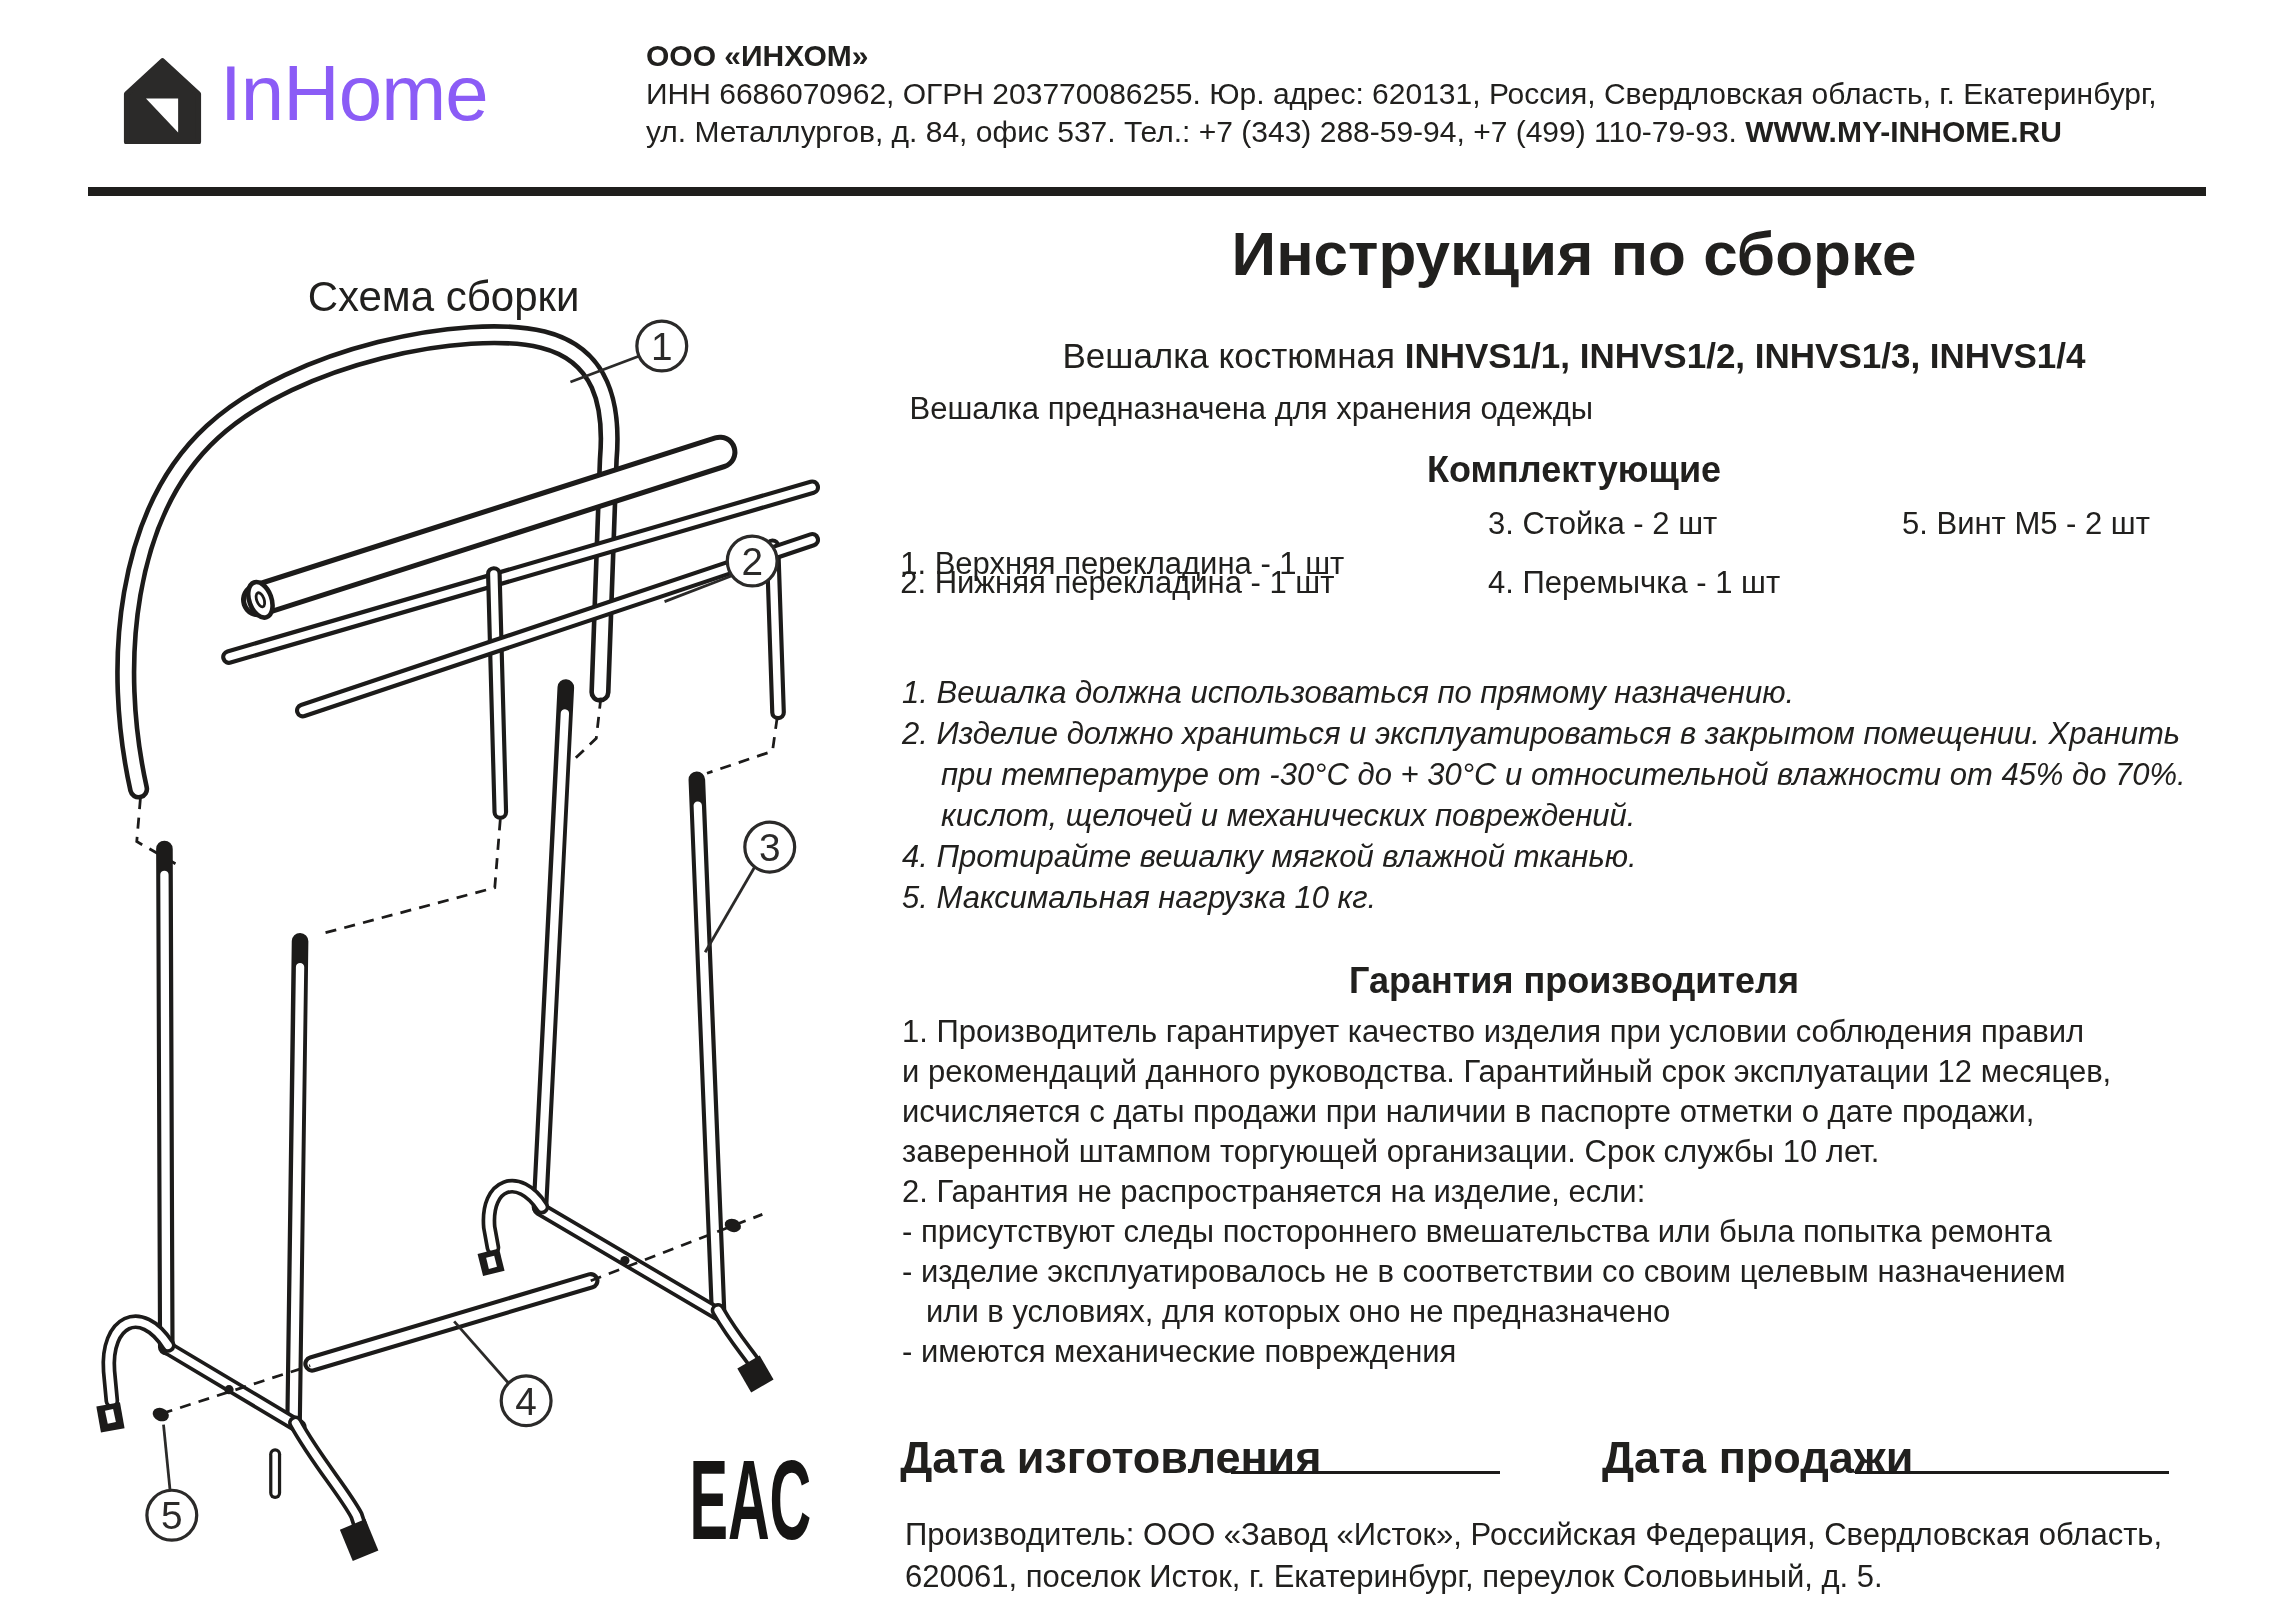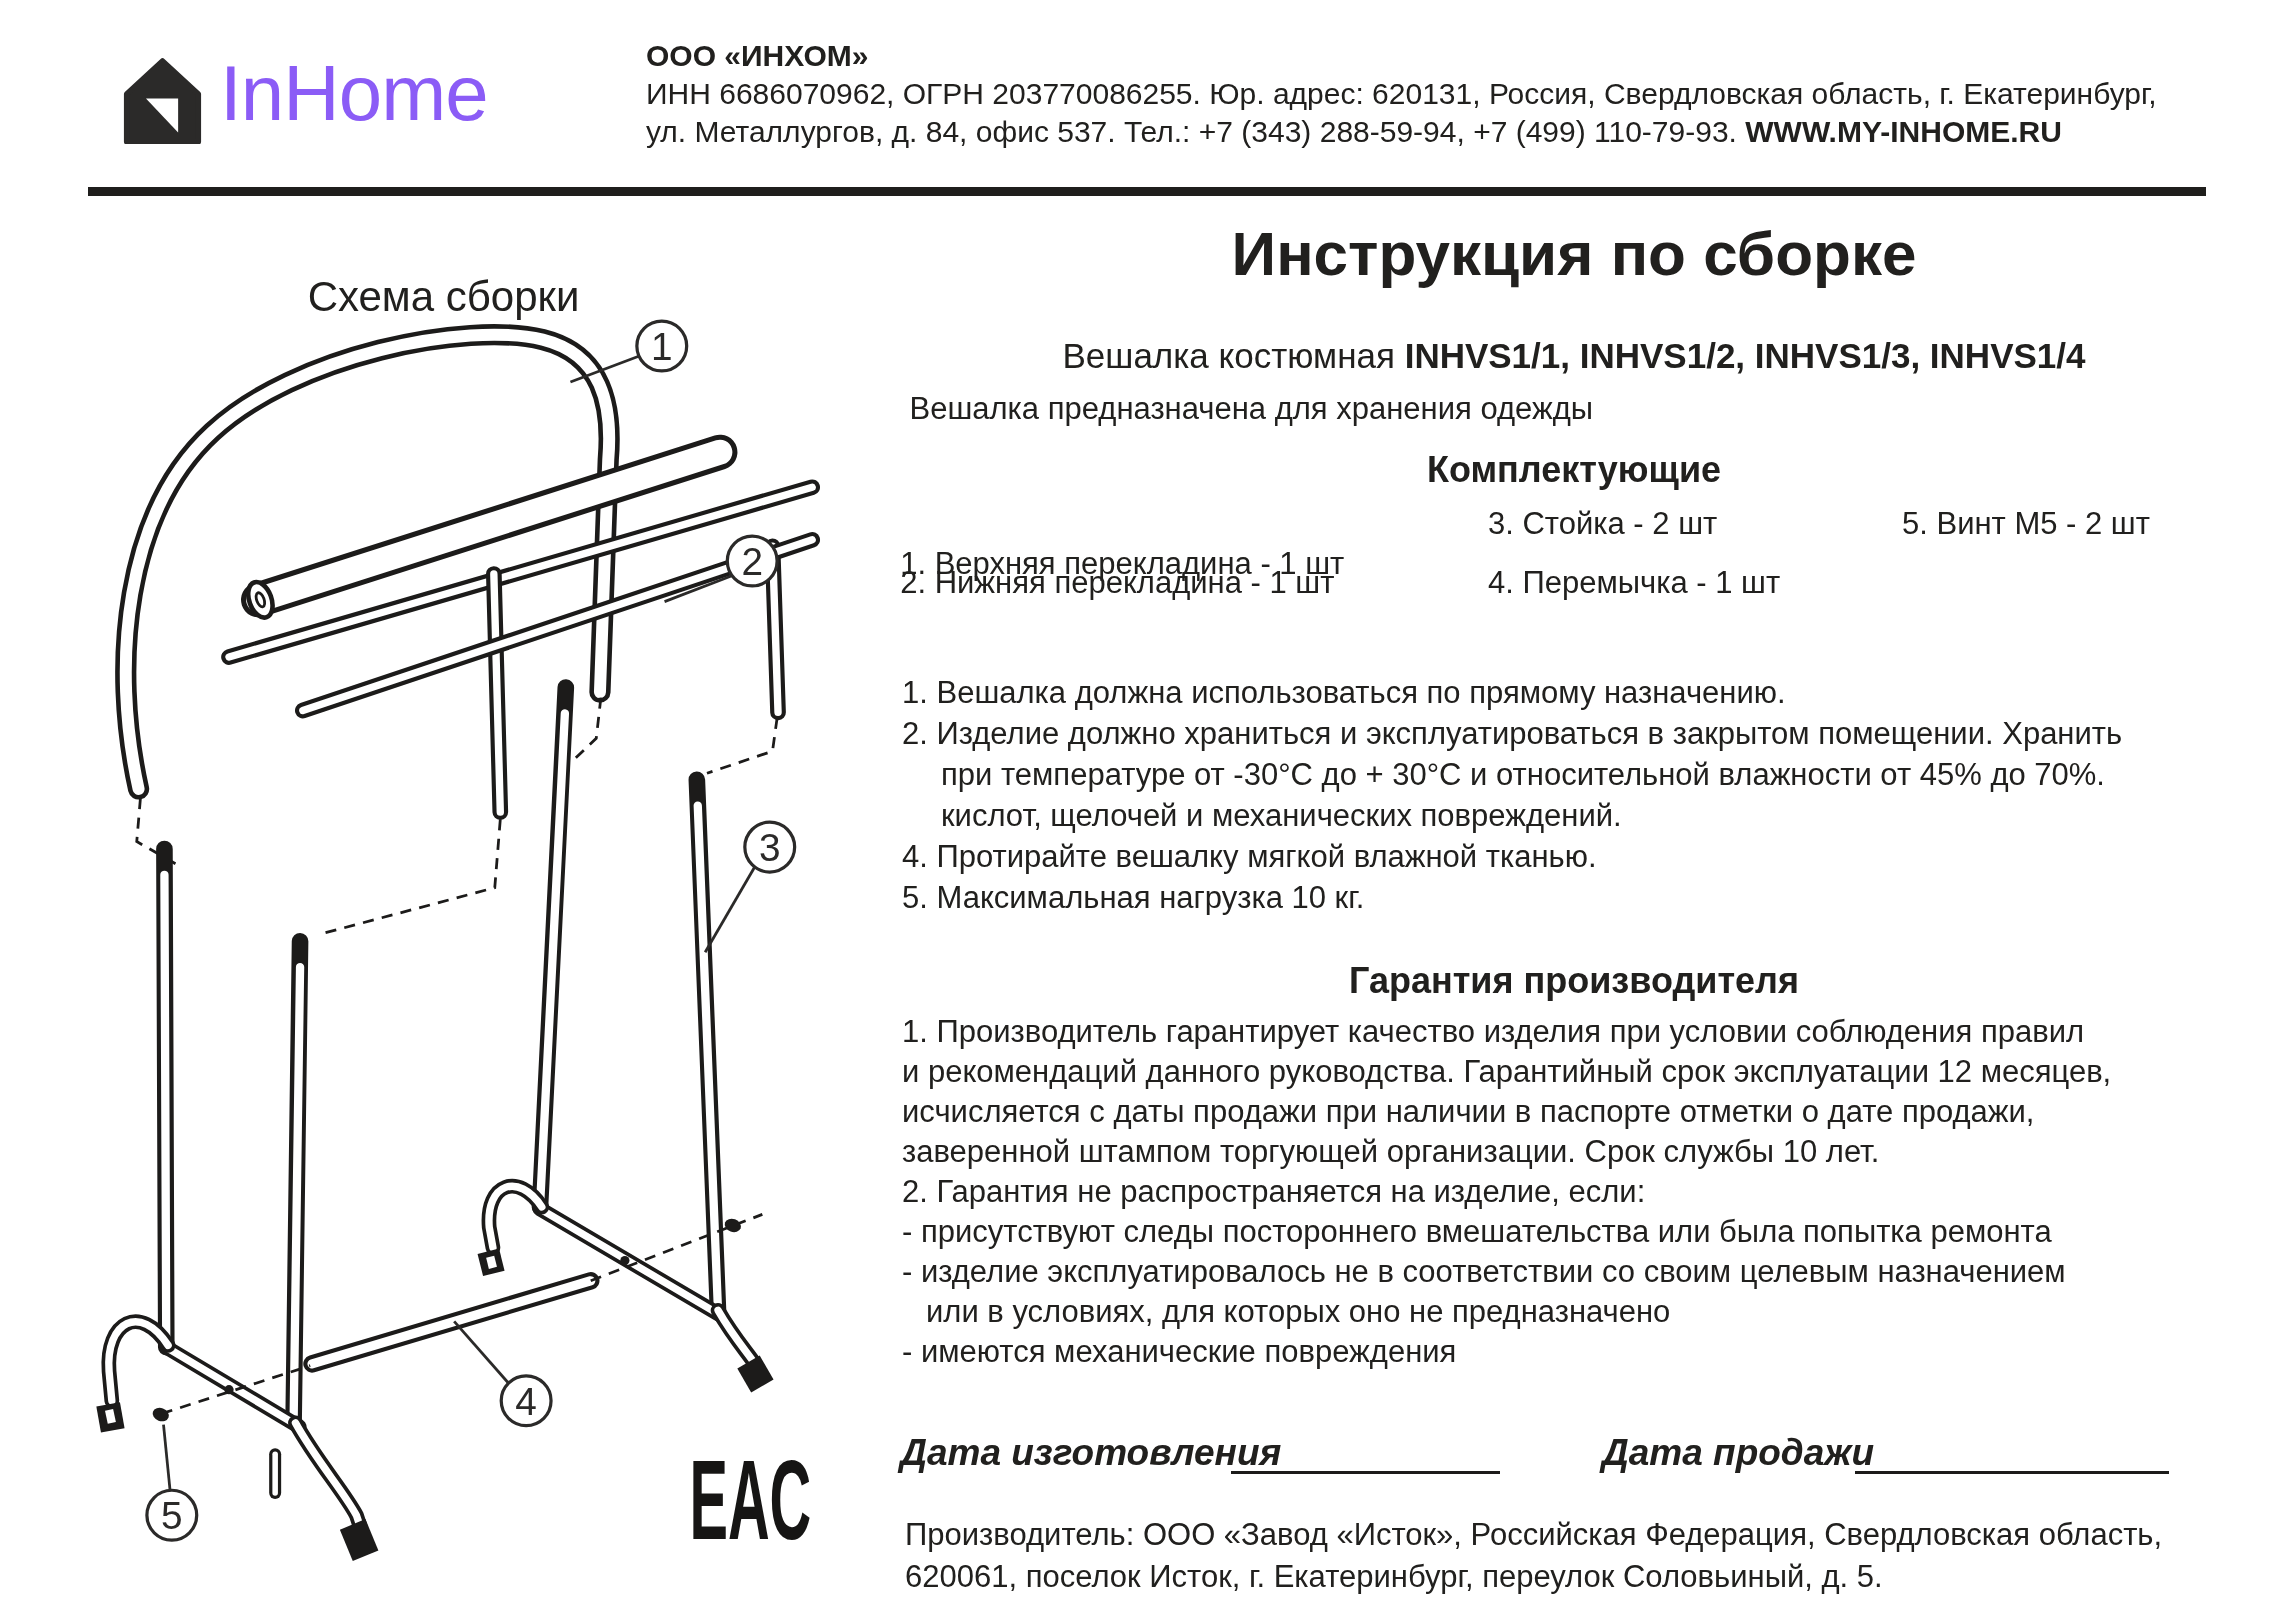--- a/index.html
+++ b/index.html
@@ -21,28 +21,28 @@
   #diagram-svg{left:74px;top:295px;}
   
   #right-col{left:891px;top:0;width:1366px;height:1573px;}
   .rc{position:absolute;width:100%;}
   #doc-title{top:218px;font-size:62px;font-weight:bold;}
   #doc-subtitle{top:336px;font-size:35px;}
   #purpose{top:391px;left:18.5px;width:1292px;font-size:31px;}
   #comp-heading{top:449px;font-size:36px;font-weight:bold;}
   .comp-cell{position:absolute;font-size:31px;white-space:nowrap;}
   #rules-heading{top:624px;font-size:36px;font-weight:bold;}
-  #rules-list{top:672px;left:11px;width:1347px;font-size:31px;}
+  #rules-list{top:672px;left:11px;width:1347px;font-size:31px;font-style:italic;}
   #rules-list .line{line-height:41px;white-space:nowrap;}
   #rules-list .line.ind{padding-left:39px;}
   #warranty-heading{top:960px;font-size:36px;font-weight:bold;}
   #warranty-list{top:1012px;left:11px;width:1347px;font-size:31px;}
   #warranty-list .line{line-height:40px;white-space:nowrap;}
   #warranty-list .line.ind{padding-left:24px;}
-  .date-label{position:absolute;font-size:37px;font-weight:bold;white-space:nowrap;font-style:italic;}
+  .date-label{position:absolute;font-size:45px;font-weight:bold;white-space:nowrap;}
   .date-blank{position:absolute;height:39px;border-bottom:3.7px solid #1c1b1a;}
   #producer{top:1514px;left:14px;width:1347px;font-size:31px;line-height:42px;}
   
   .tb{fill:none;stroke:#1c1b1a;stroke-linecap:round;stroke-linejoin:round;}
   .tw{fill:none;stroke:#ffffff;stroke-linecap:round;stroke-linejoin:round;}
   .dash{fill:none;stroke:#1c1b1a;stroke-width:3;stroke-dasharray:12 9;}
   .callout-circle{fill:#ffffff;stroke:#2b2a29;stroke-width:3.5;}
   .callout-num{font-family:"Liberation Sans",sans-serif;font-size:42px;fill:#2b2a29;text-anchor:middle;}
   .leader{stroke:#2b2a29;stroke-width:3;fill:none;}
 </style>

